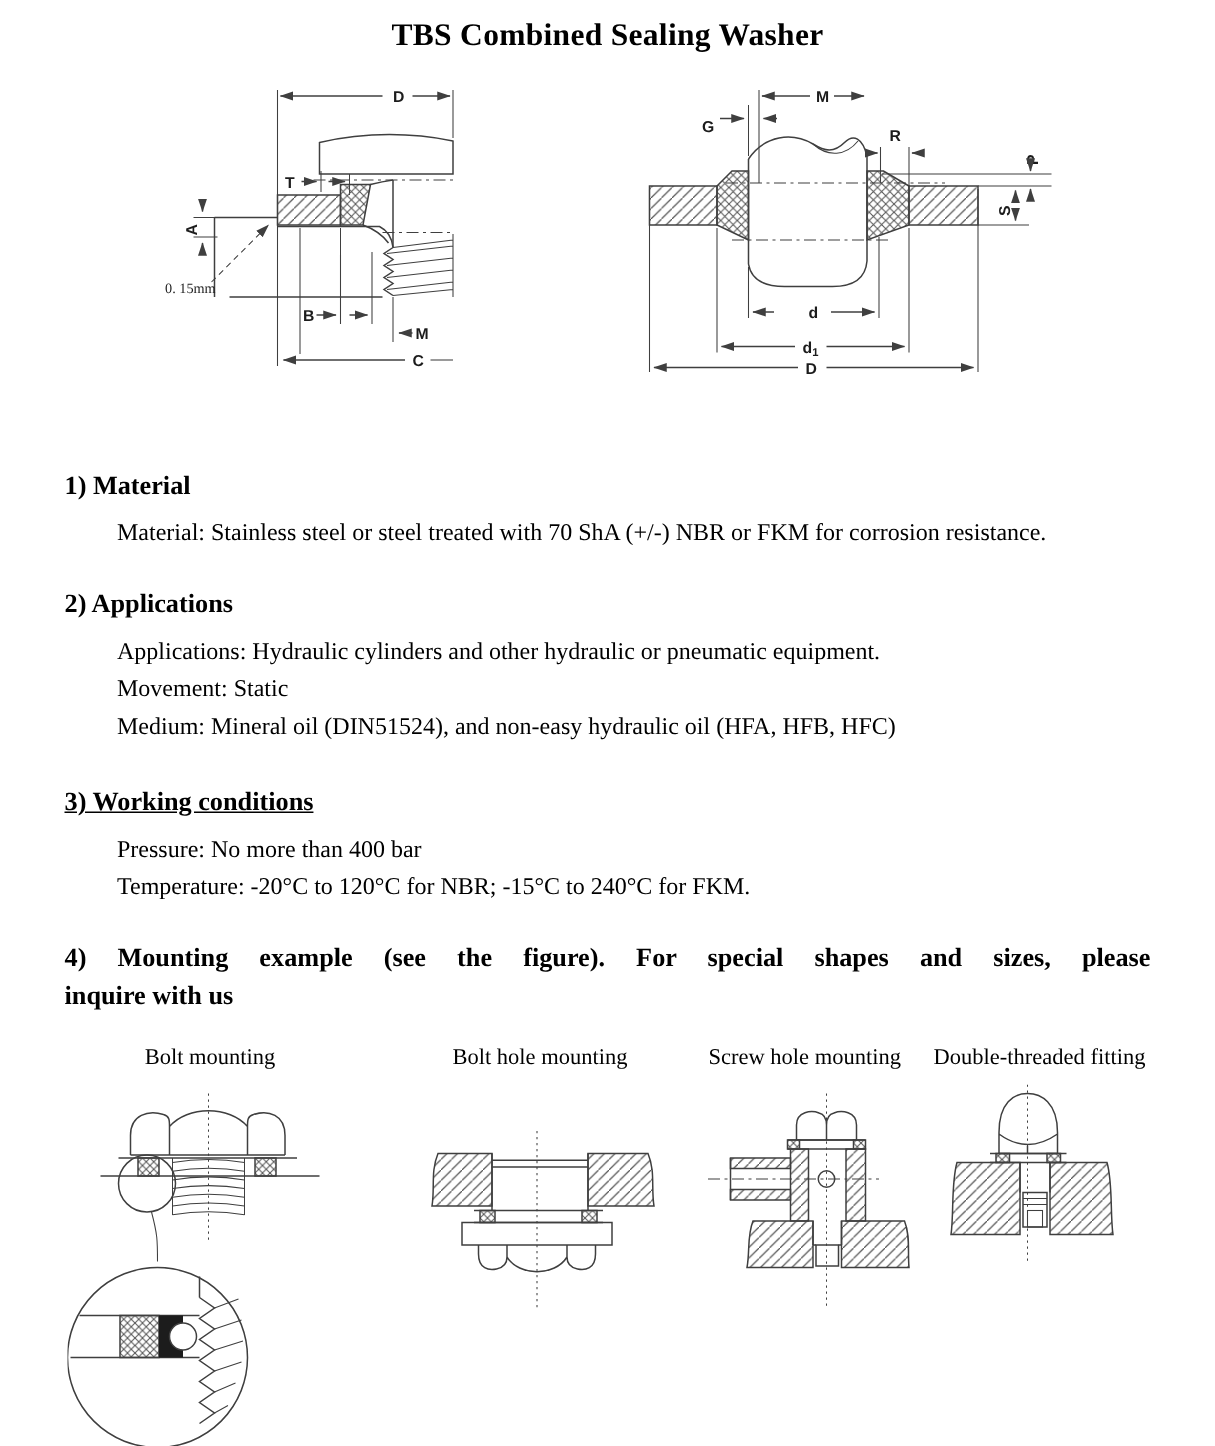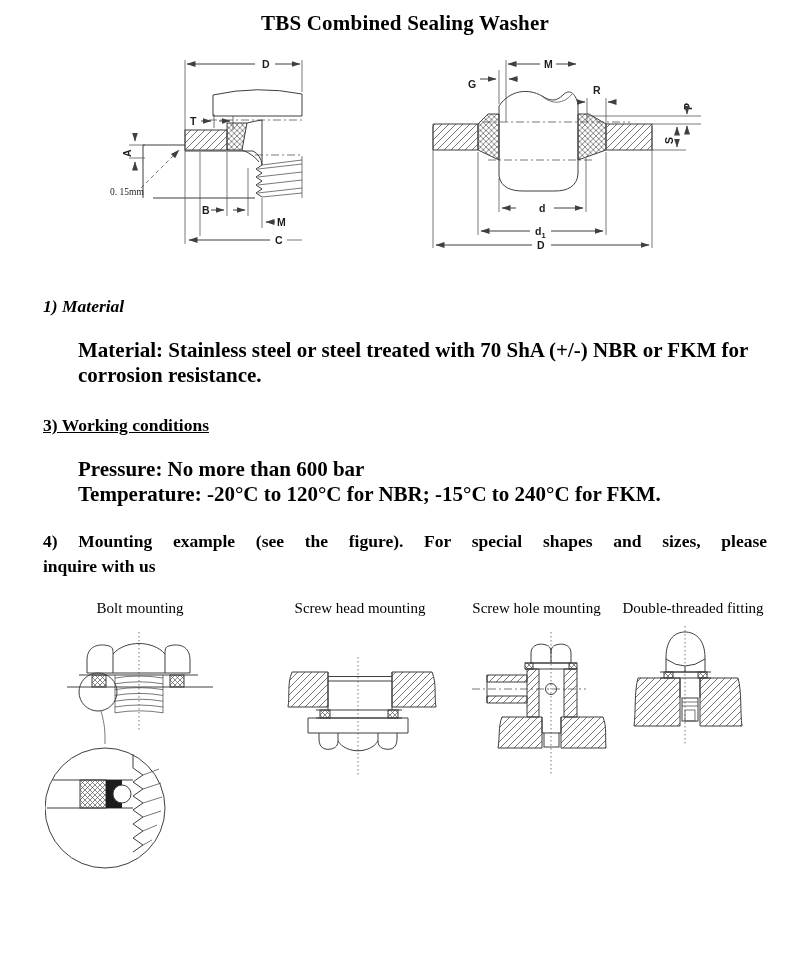--- a/index.html
+++ b/index.html
@@ -4,24 +4,24 @@
 <style>
   :root { --ink:#000; --line:#3f3f3f; --paper:#fff; }
   * { box-sizing:border-box; margin:0; padding:0; }
   body { background:#888; font-family:"Liberation Serif","DejaVu Serif",serif; }
   .page { position:relative; width:810px; height:964px; background:var(--paper);
           color:var(--ink); padding:10px 43px 0 43px; overflow:hidden; margin:0 auto; }
   .title { font-size:21px; font-weight:bold; line-height:26px; letter-spacing:0.2px;text-align:center; }
   .diagrams { position:relative; height:246px; margin-left:-43px; width:810px; }
   .diagrams svg { position:absolute; top:12px; }
   h2.sec { font-size:17.5px; font-weight:bold; line-height:24px; }
-  .s1 h2 { margin-top:12px;font-style:italic; } .s2 h2 { margin-top:22px; }
+  .s1 h2 { margin-top:29px; } .s2 h2 { margin-top:22px; }
   .s3 h2 { margin-top:25px;text-decoration:underline; } .s4 h2 { margin-top:22px; line-height:25px; }
   .s4 .j1 { text-align:justify; text-align-last:justify; }
-  .body { margin-top:20px; padding-left:35px; font-size:21px; line-height:25px;font-weight:bold; }
+  .body { margin-top:8px; padding-left:35px; font-size:16px; line-height:25px; }
   .body p { margin:0; }
   .mounting { position:relative; margin-left:-43px; width:810px; height:291px; margin-top:14px; }
   .mblock { position:absolute; top:0; }
   .mcap { padding-top:6px; font-size:15px; line-height:19px; text-align:center; }
   .b1 { left:45px;  width:190px; }
   .b2 { left:275px; width:170px; }
   .b3 { left:454px; width:165px; }
   .b4 { left:618px; width:150px; }
   .b1 svg { display:block; margin-top:12px; }
   .b2 svg { display:block; margin-top:37px; margin-left:5px; }
@@ -148,25 +148,33 @@
     </svg>
   </div>
 
   <div class="s1">
     <h2 class="sec">1) Material</h2>
     <div class="body">
         <p>Material: Stainless steel or steel treated with 70 ShA (+/-) NBR or FKM for corrosion resistance.</p>
       </div>
   </div>
 
+  <div class="s2">
+    <h2 class="sec">2) Applications</h2>
+    <div class="body">
+      <p>Applications: Hydraulic cylinders and other hydraulic or pneumatic equipment.</p>
+      <p>Movement: Static</p>
+      <p>Medium: Mineral oil (DIN51524), and non-easy hydraulic oil (HFA, HFB, HFC)</p>
+    </div>
+  </div>
 
   <div class="s3">
     <h2 class="sec">3) Working conditions</h2>
     <div class="body">
-      <p>Pressure: No more than 600 bar</p>
+      <p>Pressure: No more than 400 bar</p>
       <p>Temperature: -20°C to 120°C for NBR; -15°C to 240°C for FKM.</p>
     </div>
   </div>
 
   <div class="s4">
     <h2 class="sec">
         <span class="j1" style="display:block">4) Mounting example (see the figure). For special shapes and sizes, please</span>
         <span style="display:block">inquire with us</span>
       </h2>
   </div>
@@ -194,21 +202,21 @@
         <path class="ln" d="M8,150 H88 M2,178 H88"></path>
         <rect x="35" y="150" width="26" height="28" fill="url(#pAc)" stroke="#3f3f3f"></rect>
         <rect x="61" y="150" width="16" height="28" fill="#1c1c1c"></rect>
         <circle cx="77" cy="164" r="9" fill="#fff" stroke="#3f3f3f" stroke-width="1"></circle>
         <path class="ln" d="M88,124 V138 M88,138 l10,7 l-10,7 l10,7 l-10,7 l10,7 l-10,7 l10,7 l-10,7 l10,7 l-10,7 l10,7 l-10,7"></path>
         <path class="ln thin" d="M98,145 L114,139 M98,159 L116,153 M98,173 L117,167 M98,187 L116,181 M98,201 L112,195 M98,215 L107,210"></path>
       </svg>
     </div>
 
     <div class="mblock b2">
-      <div class="mcap">Screw head mounting</div>
+      <div class="mcap">Bolt hole mounting</div>
       <svg width="170" height="125" viewBox="0 0 170 125">
         <defs>
           <pattern id="pBd" width="7" height="7" patternUnits="userSpaceOnUse">
             <path d="M0,7 L7,0" stroke="#555" stroke-width="0.8"></path>
             </pattern>
           <pattern id="pBc" width="5" height="5" patternUnits="userSpaceOnUse">
             <path d="M0,5 L5,0 M0,0 L5,5" stroke="#555" stroke-width="0.7"></path>
             </pattern>
         </defs>
         <path class="ln dot thin" d="M78,2 V122"></path>

